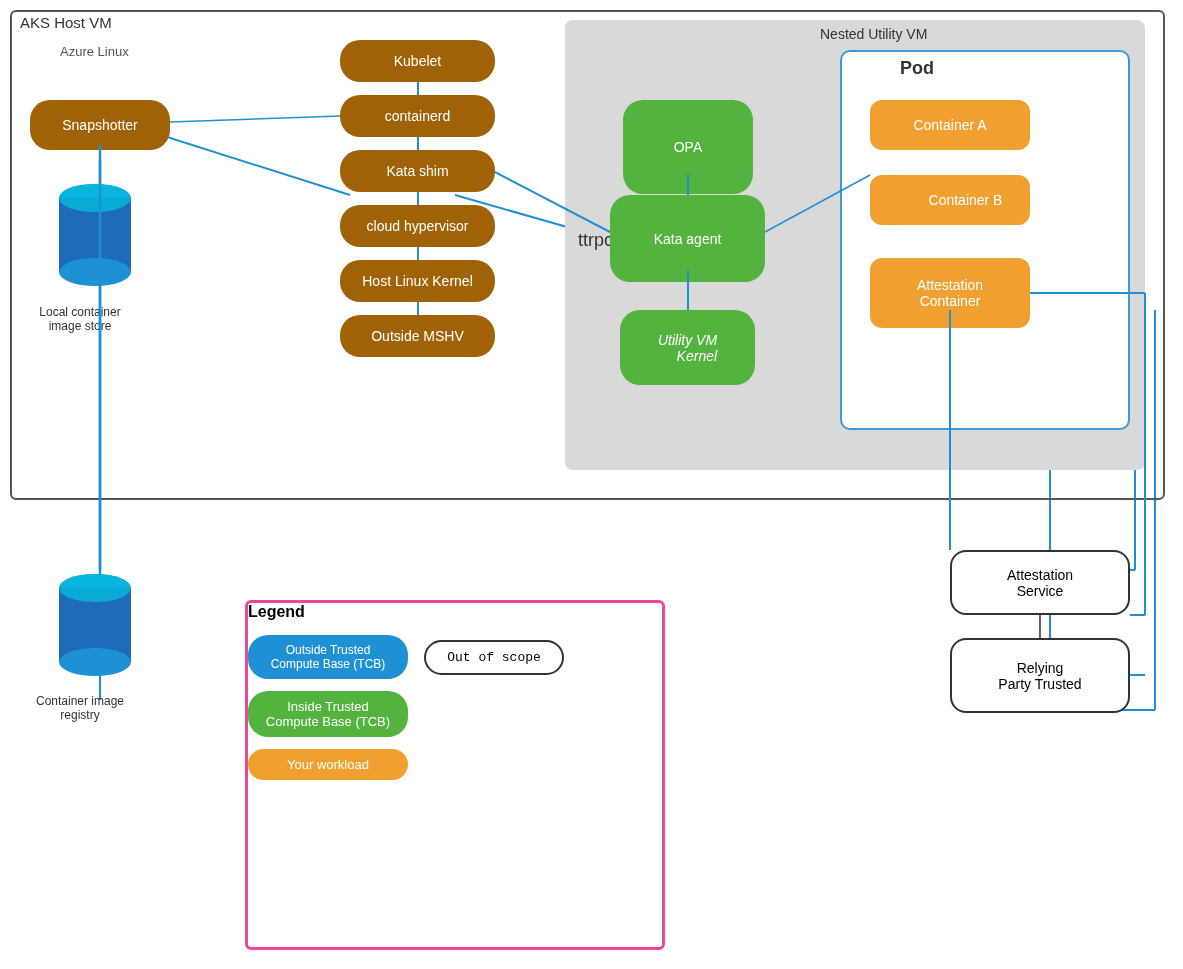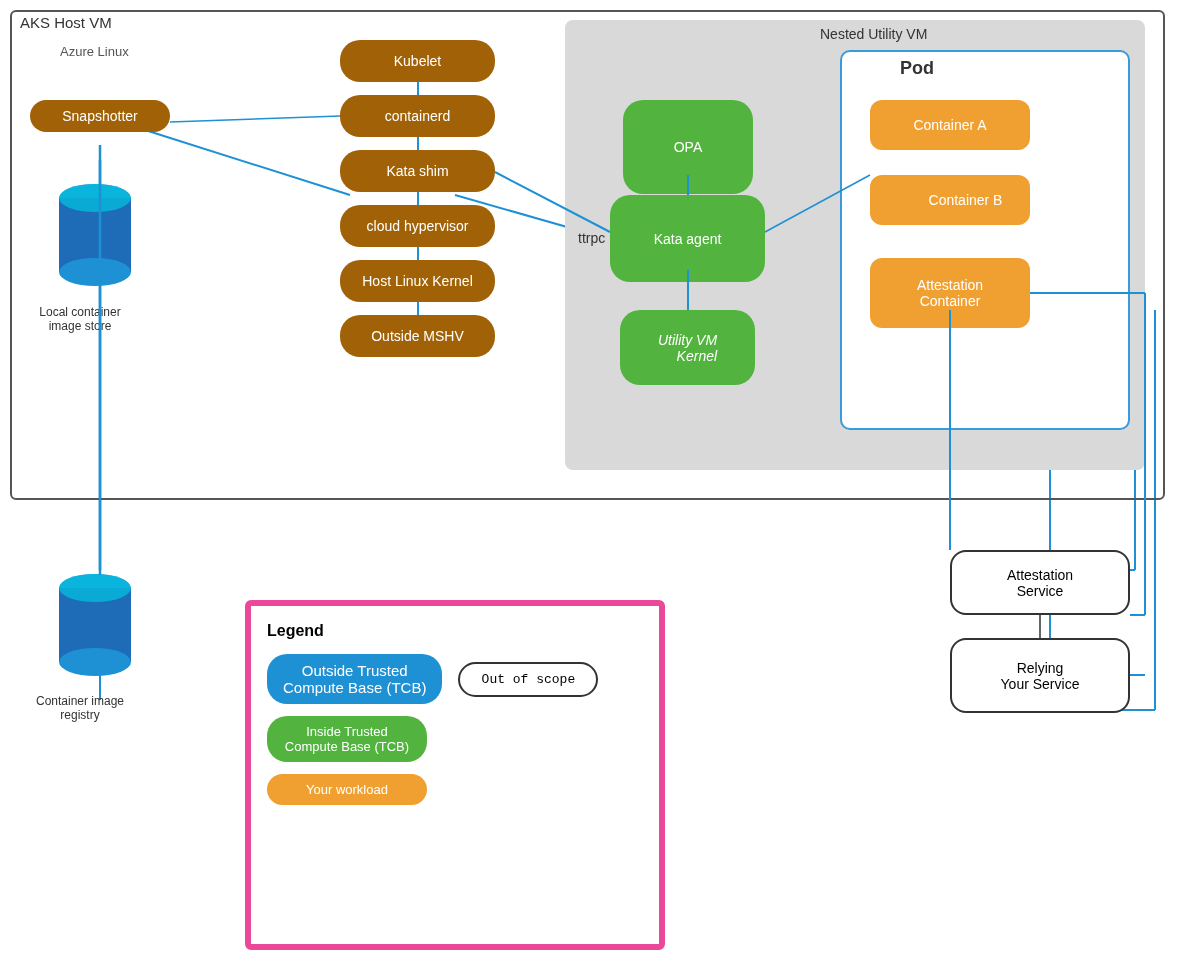--- a/index.html
+++ b/index.html
@@ -137,44 +137,44 @@
       height: 100%;
     }
 
     
     .legend-box {
       position: absolute;
       top: 600px;
       left: 245px;
       width: 420px;
       height: 350px;
-      border: 6px solid #ec4899;
+      border: 3px solid #ec4899;
       border-radius: 6px;
-      padding: 16px;
+      padding: 0;
     }
 
     .legend-title {
       font-size: 16px;
       font-weight: bold;
       margin-bottom: 14px;
     }
 
     .legend-item {
       display: flex;
       align-items: center;
       margin-bottom: 12px;
       gap: 16px;
     }
 
     .legend-blue-btn {
       background: #1e90d4;
       color: white;
       border-radius: 20px;
       padding: 8px 16px;
-      font-size: 15px;
+      font-size: 12px;
       text-align: center;
       min-width: 160px;
     }
 
     .legend-green-btn {
       background: #52b43e;
       color: white;
       border-radius: 20px;
       padding: 8px 16px;
       font-size: 13px;
@@ -264,21 +264,21 @@
   </div>
   <span class="aks-host-label">AKS Host VM</span>
   <span class="azure-linux-label">Azure Linux</span>
 
   <div class="nested-vm-box"></div>
   <span class="nested-vm-label">Nested Utility VM</span>
 
   <div class="pod-box"></div>
   <span class="pod-label">Pod</span>
 
-  <div class="blue-btn" style="top:100px;left:30px;width:140px;height:32px;">
+  <div class="blue-btn" style="top:100px;left:30px;width:140px;height:50px;">
     <span>Snapshotter</span>
   </div>
 
   <div class="cylinder" style="top:180px;left:55px;width:80px;height:110px;">
     <svg viewBox="0 0 80 110" xmlns="http://www.w3.org/2000/svg">
       <ellipse cx="40" cy="18" rx="36" ry="14" fill="#1e90d4"></ellipse>
       <rect x="4" y="18" width="72" height="74" fill="#1e6bb8"></rect>
       <ellipse cx="40" cy="92" rx="36" ry="14" fill="#1e90d4"></ellipse>
       <ellipse cx="40" cy="18" rx="36" ry="14" fill="#00c4e0" opacity="0.7"></ellipse>
     </svg>
@@ -305,21 +305,21 @@
   </div>
 
   <div class="blue-btn" style="top:260px;left:340px;width:155px;height:42px;">
     <span>Host Linux Kernel</span>
   </div>
 
   <div class="blue-btn" style="top:315px;left:340px;width:155px;height:42px;">
     <span>Outside MSHV</span>
   </div>
 
-  <div style="position:absolute;top:230px;left:578px;font-size:14px;color:#333;">
+  <div style="position:absolute;top:230px;left:578px;font-size:18px;color:#333;">
     <span>ttrpc</span>
   </div>
 
   <div class="green-btn" style="top:100px;left:623px;width:130px;height:94px;">
     <span>OPA</span>
   </div>
 
   <div class="green-btn" style="top:195px;left:610px;width:155px;height:87px;">
     <span>Kata agent</span>
   </div>
@@ -355,21 +355,21 @@
 registry</span>
   </div>
 
   <div class="service-box" style="top:550px;left:950px;width:180px;height:65px;">
     <span style="white-space:pre-line;text-align:center;">Attestation
 Service</span>
   </div>
 
   <div class="service-box" style="top:638px;left:950px;width:180px;height:75px;">
     <span style="white-space:pre-line;text-align:center;">Relying
-Your Service</span>
+Party Trusted</span>
   </div>
 
   <svg class="connectors">
 
     <line x1="418" y1="82" x2="418" y2="95" stroke="#1e90d4" stroke-width="2"></line>
     <line x1="418" y1="137" x2="418" y2="150" stroke="#1e90d4" stroke-width="2"></line>
     <line x1="418" y1="192" x2="418" y2="205" stroke="#1e90d4" stroke-width="2"></line>
     <line x1="418" y1="247" x2="418" y2="260" stroke="#1e90d4" stroke-width="2"></line>
     <line x1="418" y1="302" x2="418" y2="315" stroke="#1e90d4" stroke-width="2"></line>
 

